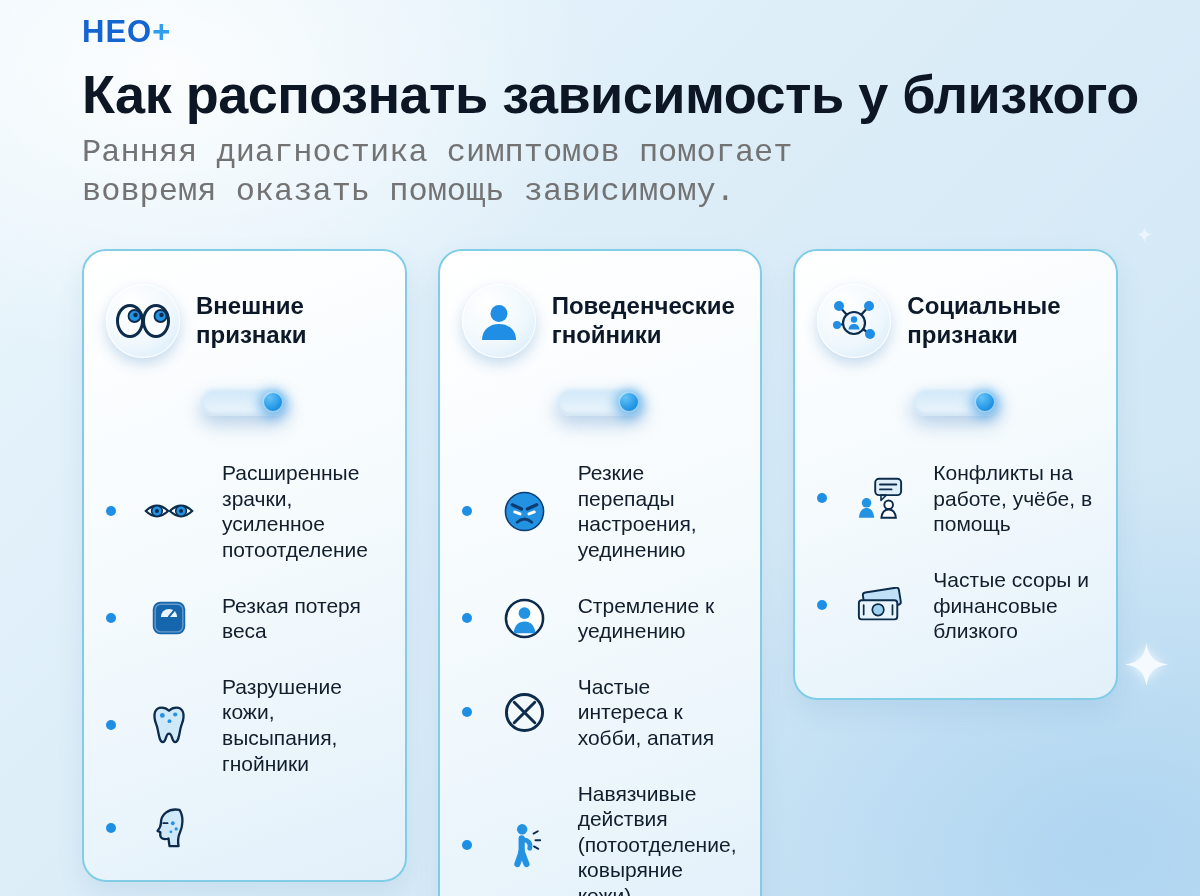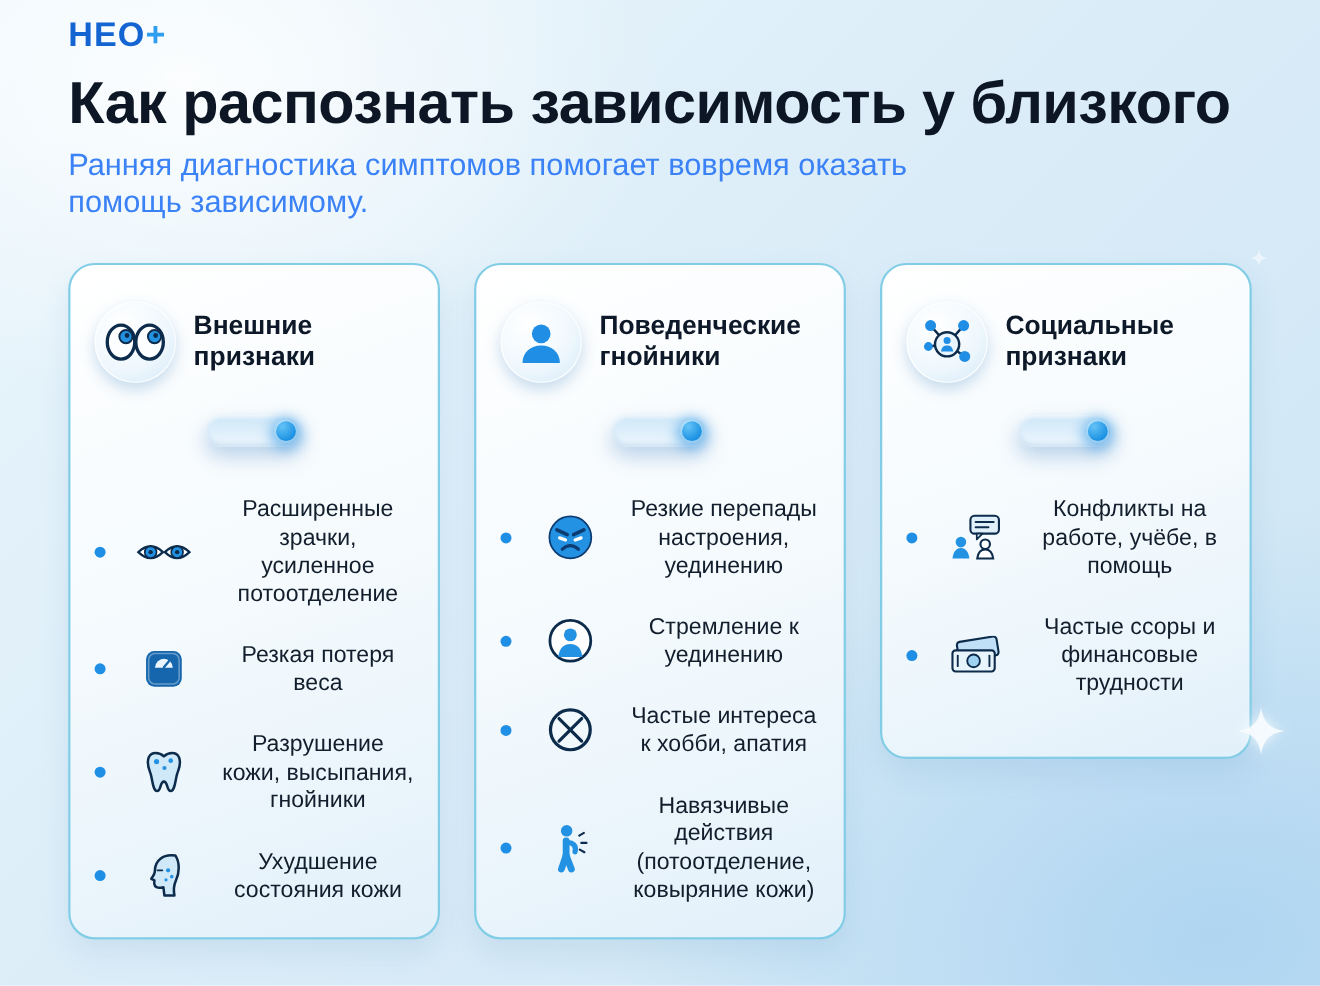--- a/index.html
+++ b/index.html
@@ -6,33 +6,33 @@
   html, body { margin: 0; padding: 0; }
   body {
     width: 1200px; height: 896px; overflow: hidden;
     font-family: "Liberation Sans", "DejaVu Sans", sans-serif;
     background:
       radial-gradient(620px 420px at 14% 8%, rgba(255,255,255,0.85), transparent 70%),
       radial-gradient(760px 540px at 92% 95%, rgba(150,200,238,0.55), transparent 72%),
       linear-gradient(135deg, #eaf6fc 0%, #dcedf8 45%, #cbe4f4 100%);
     color: #14202e;
   }
-  .page { position: relative; width: 1200px; height: 712px; padding: 16px 62px 0; }
+  .page { position: relative; width: 1200px; height: 712px; padding: 16px 82px 0; }
 
   .logo { font-size: 31px; font-weight: 700; letter-spacing: 1px; line-height: 1; }
   .logo .neo  { color: #1464d2; }
   .logo .plus { color: #2f9df0; }
 
   h1.title {
     margin: 20px 0 12px; font-size: 54px; font-weight: 700;
     letter-spacing: -0.5px; color: #0d1624; white-space: nowrap; line-height: 1.0;
   }
   p.subtitle {
-    margin: 0 0 38px; font-size: 28px; line-height: 1.22;
-    max-width: 810px; color: #3b82f6; font-weight: 500;
+    margin: 0 0 38px; font-size: 32px; line-height: 1.22;
+    max-width: 810px; color: #737373; font-weight: 500; font-family: Liberation Mono, monospace;
   }
 
   .cards { display: flex; gap: 31px; align-items: flex-start; }
   .card {
     width: 338px; border: 2px solid #82cde6; border-radius: 24px;
     background: linear-gradient(160deg, #ffffff 0%, #f4fafd 50%, #e2f0fa 100%);
     padding: 28px 22px 30px;
     box-shadow: 0 12px 26px rgba(70,130,180,0.12);
   }
   .card.tall  { min-height: 614px; }
@@ -59,21 +59,21 @@
                 inset 0 -2px 5px rgba(120,170,215,0.35);
     cursor: pointer;
   }
   .knob {
     position: absolute; right: 4px; top: 3.5px; width: 22px; height: 22px; border-radius: 50%;
     background: radial-gradient(circle at 35% 30%, #64c3f6 0%, #1e93e4 60%, #0f79cc 100%);
     box-shadow: 0 2px 12px 3px rgba(30,140,225,0.55), inset 0 0 0 2px rgba(255,255,255,0.55);
   }
 
   ul.items { list-style: none; margin: 0; padding: 0; display: flex; flex-direction: column; gap: 30px; }
-  li.item { display: flex; align-items: center; gap: 28px; text-align: center; }
+  li.item { display: flex; align-items: center; gap: 28px; }
   .bullet { width: 10px; height: 10px; flex: 0 0 10px; border-radius: 50%; background: #1f8fe5; }
   .item-icon { width: 50px; flex: 0 0 50px; display: flex; align-items: center; justify-content: center; }
   .item-text { font-size: 21px; font-weight: 500; line-height: 1.22; color: #121e2c; }
 
   .sparkle { position: absolute; pointer-events: none; }
   .sparkle-big   { right: 30px; bottom: 24px; width: 47px; height: 47px; opacity: 0.95;
                    filter: drop-shadow(0 0 6px rgba(255,255,255,0.9)); }
   .sparkle-small { left: 1136px; top: 226px; width: 17px; height: 17px; opacity: 0.65; }
 
   svg { display: block; }
@@ -154,21 +154,20 @@
           <span class="bullet"></span>
           <span class="item-icon">
             <svg width="38" height="44" viewBox="0 0 38 46">
               <path d="M30 4 C18 2 10.5 9 10.5 18 C10.5 21 9 23.5 7 26 L10 27.5 C9.5 30.5 10 33 12 34 C14 35 16.5 34.6 18.5 34 L19.5 42 L29 42 C28 37 28.5 32 30.5 27.5 C33.5 21 34.5 11 30 4 Z" fill="#cfe9f9" stroke="#0d2b4b" stroke-width="2.4" stroke-linejoin="round"></path>
               <line x1="13" y1="18" x2="17.5" y2="18" stroke="#0d2b4b" stroke-width="1.8" stroke-linecap="round"></line>
               <circle cx="23" cy="18" r="2" fill="#2492e3"></circle>
               <circle cx="26.5" cy="24" r="1.7" fill="#2492e3"></circle>
               <circle cx="21" cy="27" r="1.5" fill="#2492e3"></circle>
             </svg>
           </span>
-          <span class="item-text">Ухудшение состояния кожи</span>
         </li>
       </ul>
     </section>
 
     <section class="card tall">
       <div class="card-head">
         <div class="icon-circle">
           <svg width="44" height="44" viewBox="0 0 44 44">
             <circle cx="22" cy="14.5" r="8.5" fill="#1f8ee4"></circle>
             <path d="M5 41 C5 31 12.5 25 22 25 C31.5 25 39 31 39 41 Z" fill="#1f8ee4"></path>
@@ -290,21 +289,21 @@
             <svg width="48" height="36" viewBox="0 0 50 36">
               <g transform="rotate(-9 26 12)">
                 <rect x="8" y="2.5" width="38" height="18" rx="3" fill="#bfe0f6" stroke="#0d2b4b" stroke-width="2"></rect>
               </g>
               <rect x="3" y="13" width="40" height="20" rx="3" fill="#e9f5fd" stroke="#0d2b4b" stroke-width="2"></rect>
               <circle cx="23" cy="23" r="6" fill="#9fd2f1" stroke="#0d2b4b" stroke-width="1.8"></circle>
               <line x1="8" y1="18" x2="8" y2="28" stroke="#0d2b4b" stroke-width="1.8" stroke-linecap="round"></line>
               <line x1="38" y1="18" x2="38" y2="28" stroke="#0d2b4b" stroke-width="1.8" stroke-linecap="round"></line>
             </svg>
           </span>
-          <span class="item-text">Частые ссоры и финансовые трудности</span>
+          <span class="item-text">Частые ссоры и финансовые близкого</span>
         </li>
       </ul>
     </section>
 
   </div>
 
   <span class="sparkle sparkle-small">
     <svg viewBox="0 0 48 48" width="17" height="17">
       <path d="M24 2 C26 16 32 22 46 24 C32 26 26 32 24 46 C22 32 16 26 2 24 C16 22 22 16 24 2 Z" fill="#f8fcff"></path>
     </svg>

